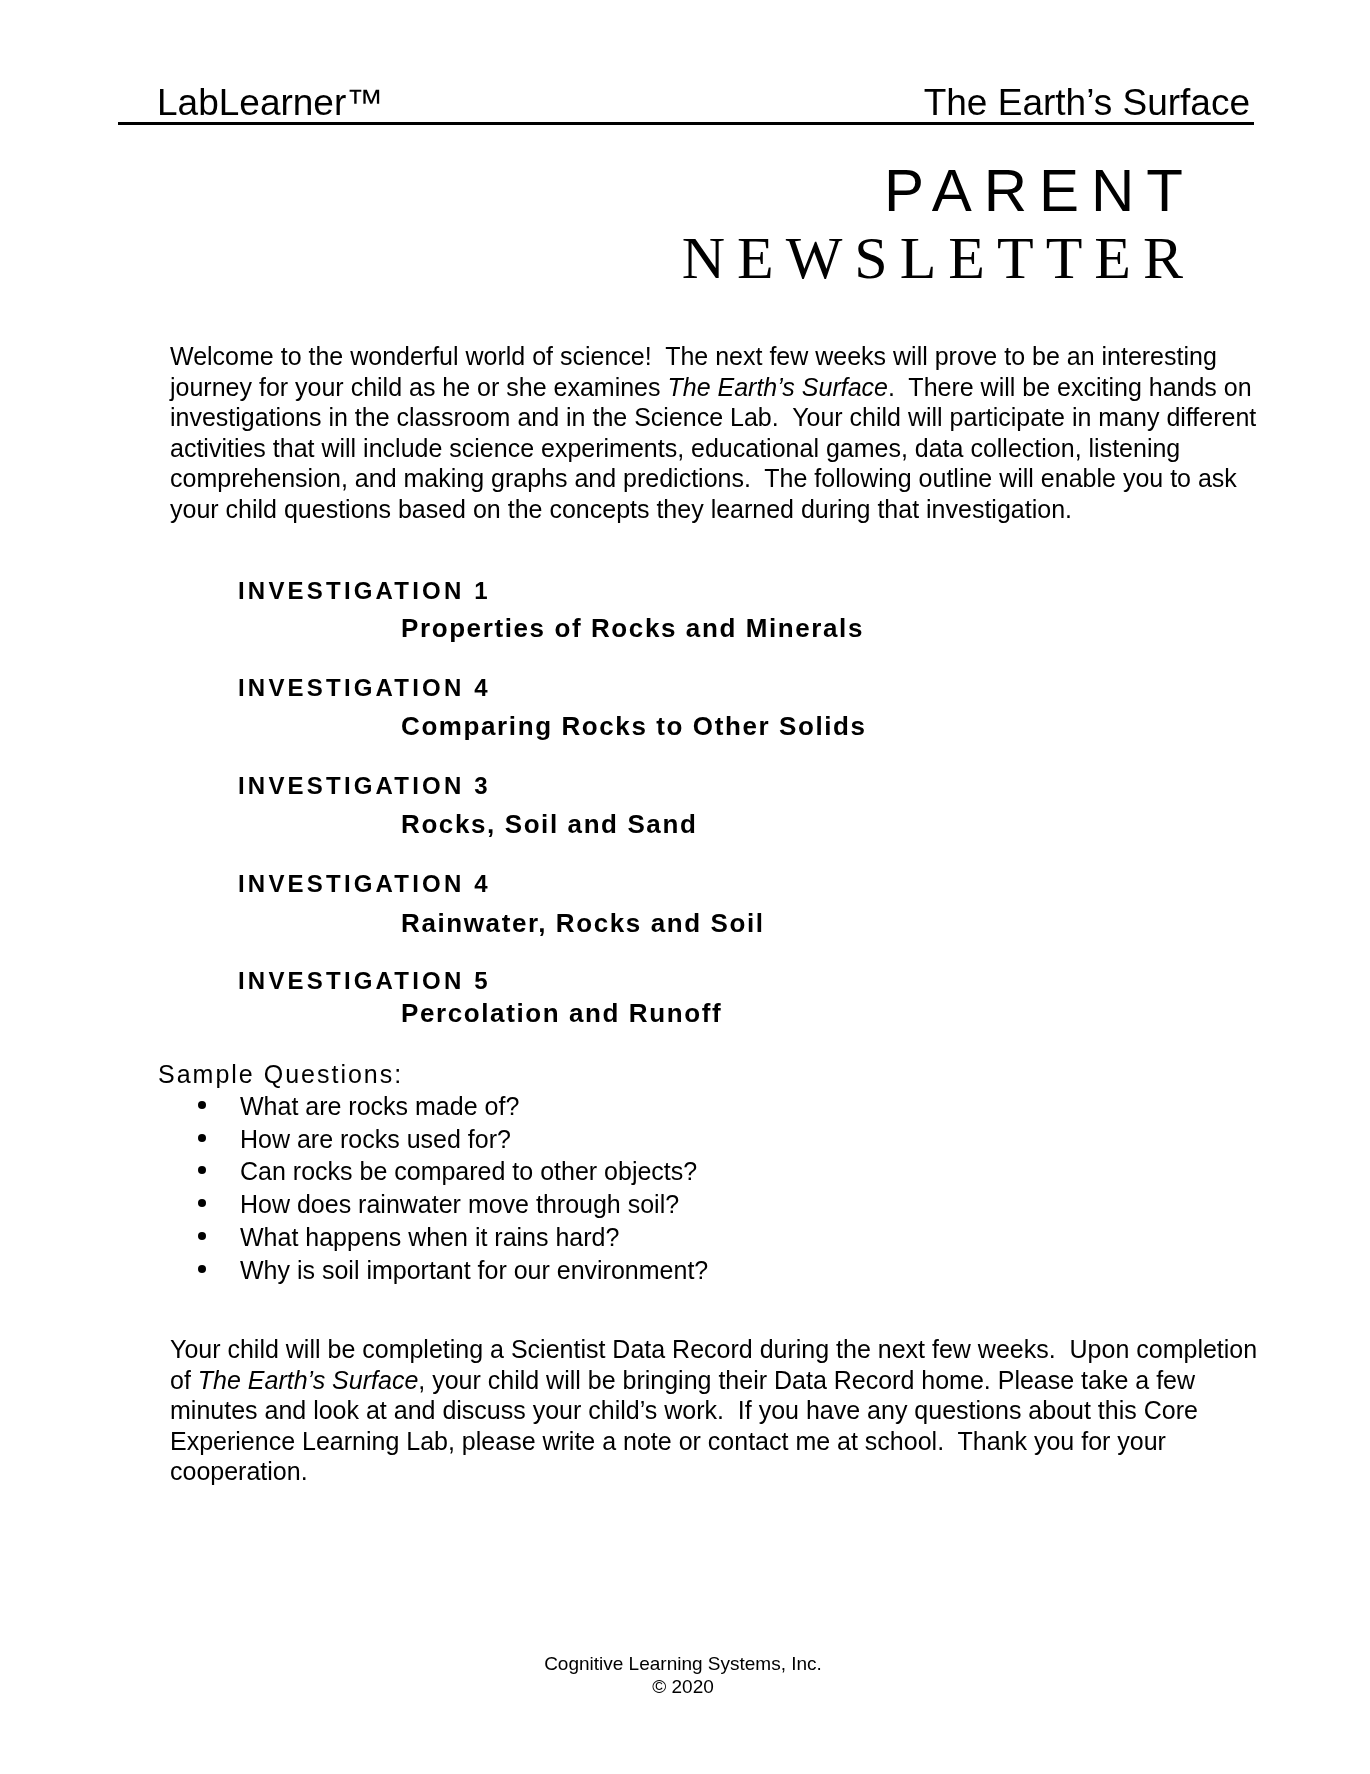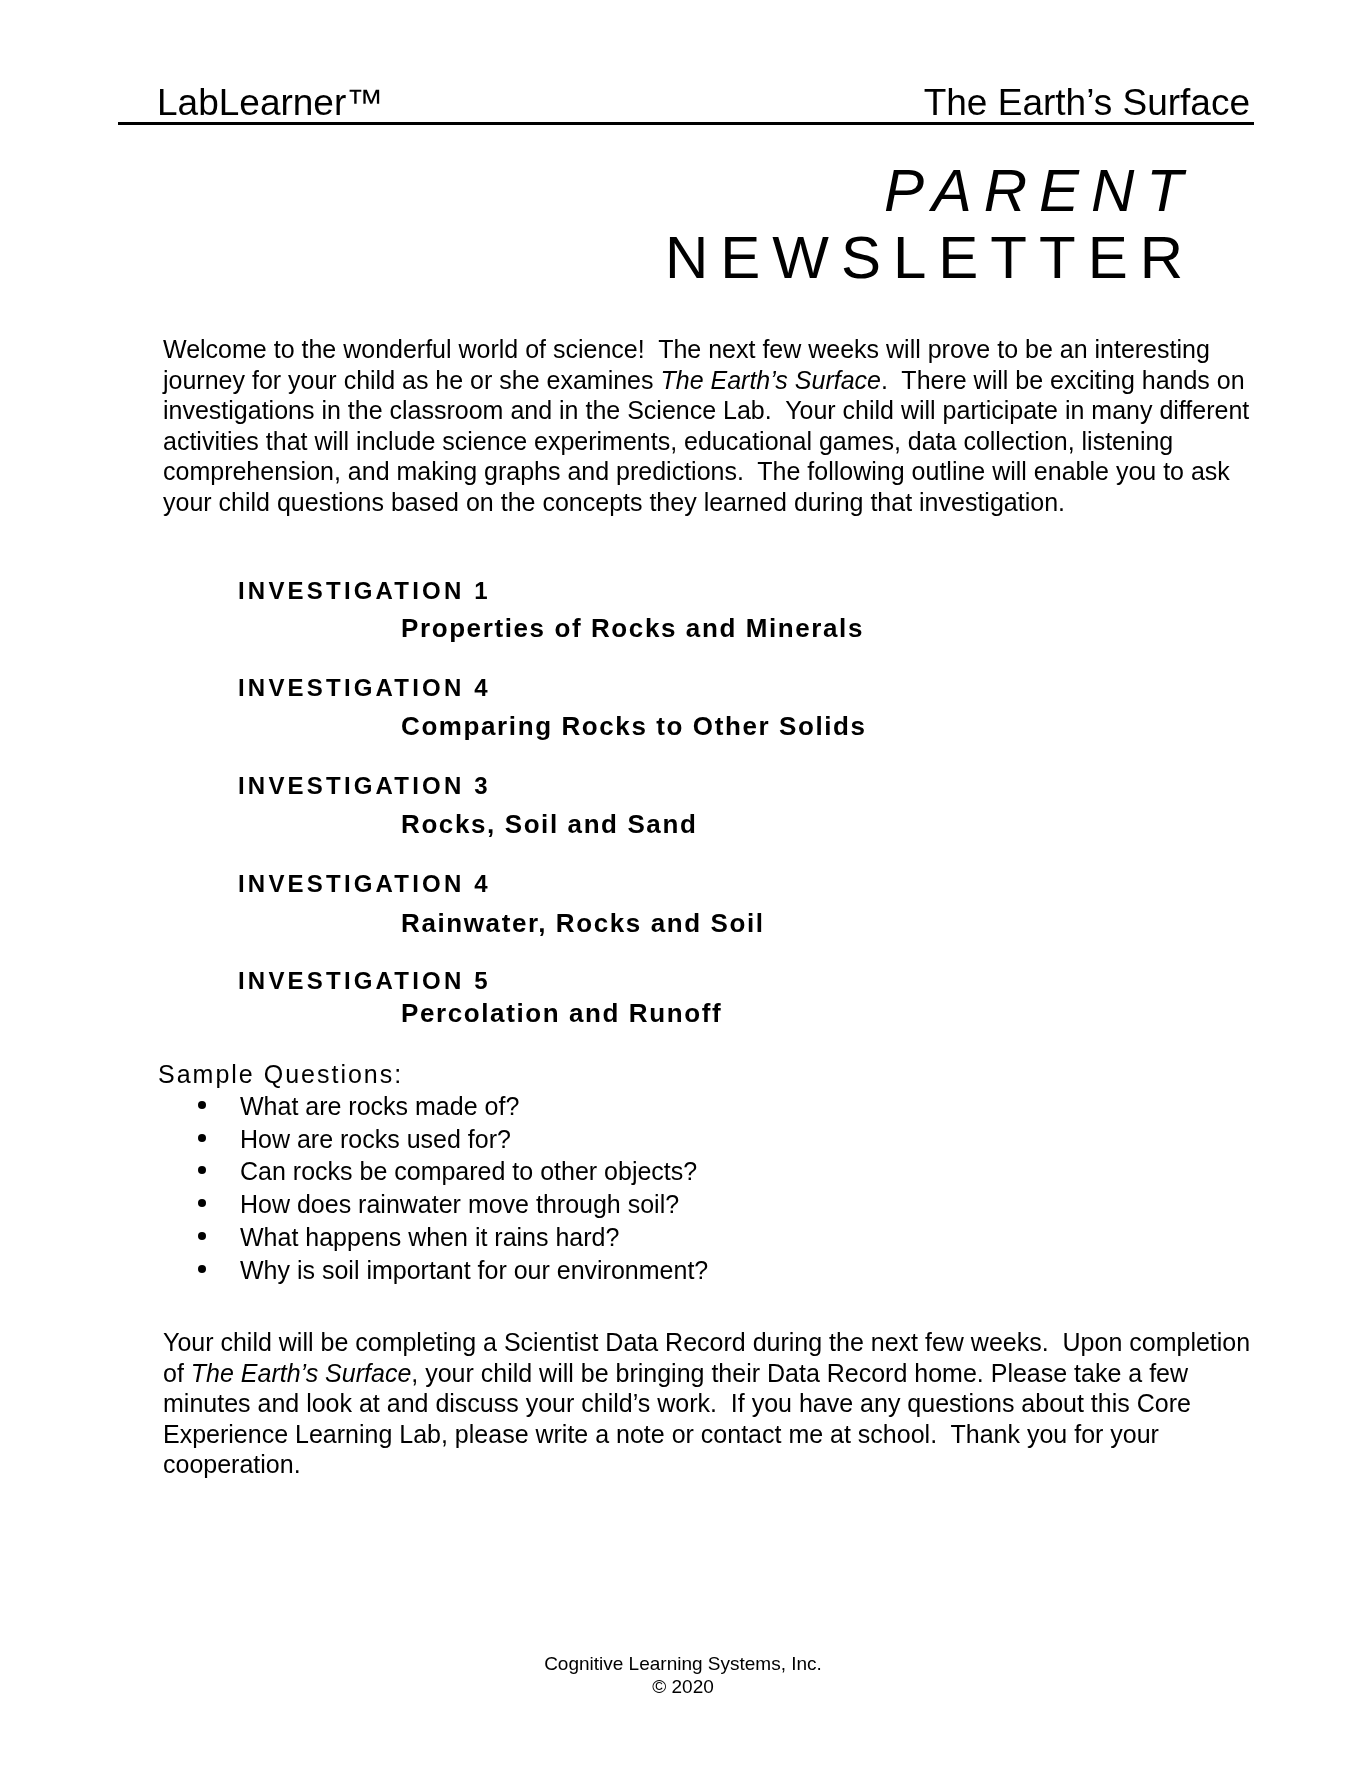--- a/index.html
+++ b/index.html
@@ -4,34 +4,34 @@
 <style>
   html, body { margin:0; padding:0; background:#ffffff; }
   body { width:1370px; height:1774px; position:relative; overflow:hidden;
          font-family:"Liberation Sans", sans-serif; color:#000000; }
   .abs { position:absolute; white-space:nowrap; }
   .hdr { font-size:37px; line-height:37px; }
   #hdr-left { left:157px; top:84px; }
   #hdr-right { right:120px; top:84px; }
   #rule { position:absolute; left:118px; top:122px; width:1136px; height:3px; background:#000; }
   .title { font-size:60px; line-height:60px; letter-spacing:12px; right:175px; text-align:right; }
-  #title-1 { top:161px;font-style:italic; }
-  #title-2 { top:228px; }
+  #title-1 { top:161px; }
+  #title-2 { top:228px;font-family:Liberation Serif, serif; }
   .body { font-size:25px; line-height:30.6px; }
   #intro { left:158px; top:329px; width:1090px; white-space:normal; }
   .inv-h { font-size:24px; font-weight:bold; letter-spacing:3.2px; left:238px; line-height:24px; }
   .inv-s { font-size:26px; letter-spacing:1.6px; left:401px; line-height:26px;font-weight:bold; }
   #sq-h { left:158px; top:1062px; font-size:25px; font-weight:normal; letter-spacing:2px; line-height:25px; }
   .q { font-size:25px; line-height:25px; left:240px;text-align:center; }
   .bullet { position:absolute; left:198px; width:8px; height:8px; border-radius:50%; background:#000; }
   #closing { left:158px; top:1322px; width:1100px; white-space:normal; }
   .foot { font-size:19px; line-height:19px; left:0; width:1370px; text-align:center; padding-right:0; }
   #foot-1 { top:1654px; left:-2px; }
   #foot-2 { top:1677px; left:-2px; }
-  p { margin:5px; }
+  p { margin:12px; }
 </style>
 </head>
 <body>
 
 <div class="abs hdr" id="hdr-left">LabLearner™</div>
 <div class="abs hdr" id="hdr-right">The Earth’s Surface</div>
 <div id="rule"></div>
 
 <div class="abs title" id="title-1">PARENT</div>
 <div class="abs title" id="title-2">NEWSLETTER</div>

